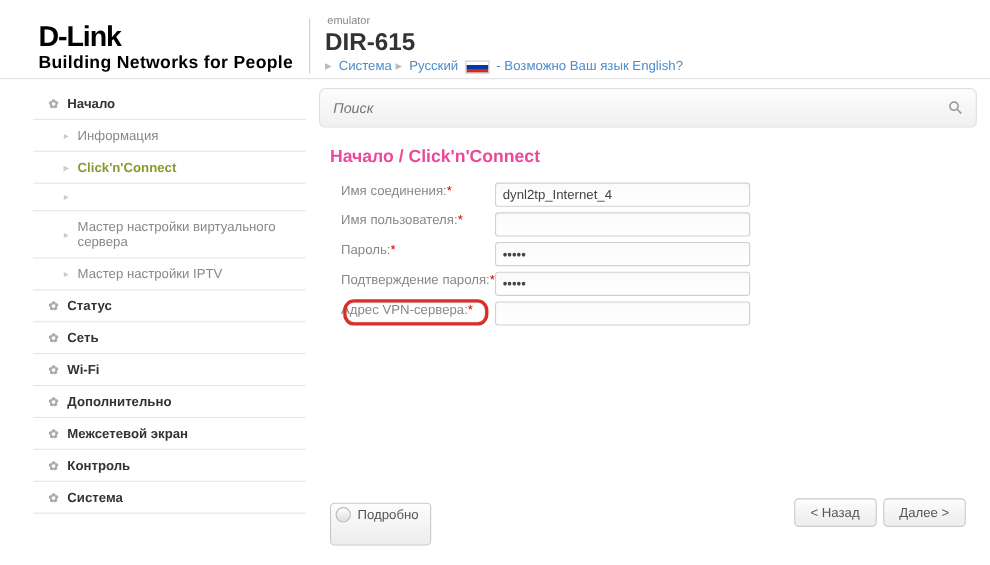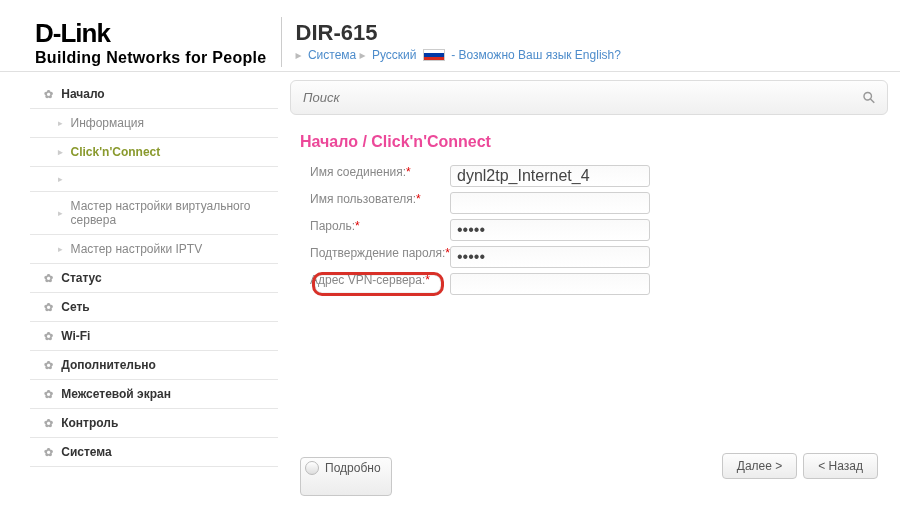--- a/index.html
+++ b/index.html
@@ -31,40 +31,41 @@
     .search-bar { background: linear-gradient(#fdfdfd,#f0f0f0); border: 1px solid #ddd; border-radius: 6px; padding: 7px 12px; display: flex; align-items: center; justify-content: space-between; }
     .search-bar input { border: none; background: transparent; color: #999; font-style: italic; font-size: 13px; outline: none; flex: 1; }
     .search-icon { color: #999; font-size: 16px; transform: rotate(-45deg) scaleX(-1); }
     
     .page-title { color: #ec4899; font-size: 16px; font-weight: bold; margin: 18px 0 14px 10px; }
     
     .form { padding-left: 20px; }
     .form-row { display: flex; margin-bottom: 5px; }
     .form-label { width: 140px; color: #888; font-size: 12px; }
     .form-label .req { color: #d00; }
-    .form-row input { width: 200px; padding: 3px 6px; border: 1px solid #d0d0d0; background: linear-gradient(#fafafa,#fff); border-radius: 3px; font-size: 16px; color: #444; height: 22px; }
+    .form-row input { width: 232px; padding: 3px 6px; border: 1px solid #d0d0d0; background: linear-gradient(#fafafa,#fff); border-radius: 3px; font-size: 12px; color: #444; height: 22px; }
     .form-row.highlighted .form-label { position: relative; }
     .highlight-ring { position: absolute; border: 3px solid #d83028; border-radius: 10px; width: 132px; height: 24px; left: 312px; top: 272px; pointer-events: none; box-shadow: 0 0 1px rgba(0,0,0,0.5) inset; }
     
     .footer { position: absolute; bottom: 18px; left: 300px; right: 22px; display: flex; justify-content: space-between; align-items: center; }
     .btn { background: linear-gradient(#fdfdfd,#ececec); border: 1px solid #c8c8c8; border-radius: 4px; padding: 5px 14px; font-size: 12px; color: #555; cursor: pointer; }
     .btn.toggle { padding: 3px 10px 20px 4px; display: inline-flex; align-items: center; gap: 6px; margin-top: 21px; }
     .toggle-knob { width: 14px; height: 14px; border-radius: 50%; background: linear-gradient(#fff,#ddd); border: 1px solid #bbb; }
     .footer-right { display: flex; gap: 6px; }
   </style>
 </head>
 <body>
 
 <div class="header">
   <div class="logo-area">
     <div class="logo-text">D-Link</div>
     <div class="logo-sub">Building Networks for People</div>
   </div>
   <div class="header-sep"></div>
   <div class="header-right">
+    <div class="emulator">emulator</div>
     <div class="model">DIR-615</div>
     <div class="crumbs">
       <span class="arrow">▸</span>
       <span>Система</span>
       <span class="arrow">▸</span>
       <span>Русский</span>
       <span class="flag"></span>
       <span>- Возможно Ваш язык English?</span>
     </div>
   </div>
@@ -158,16 +159,16 @@
     <div class="highlight-ring"></div>
   </div>
 </div>
 
 <div class="footer">
   <button class="btn toggle">
     <span class="toggle-knob"></span>
     <span>Подробно</span>
   </button>
   <div class="footer-right">
+    <button class="btn">&lt; Назад</button>
     <button class="btn">Далее &gt;</button>
-    <button class="btn">&lt; Назад</button>
   </div>
 </div>
 
 </body></html>

